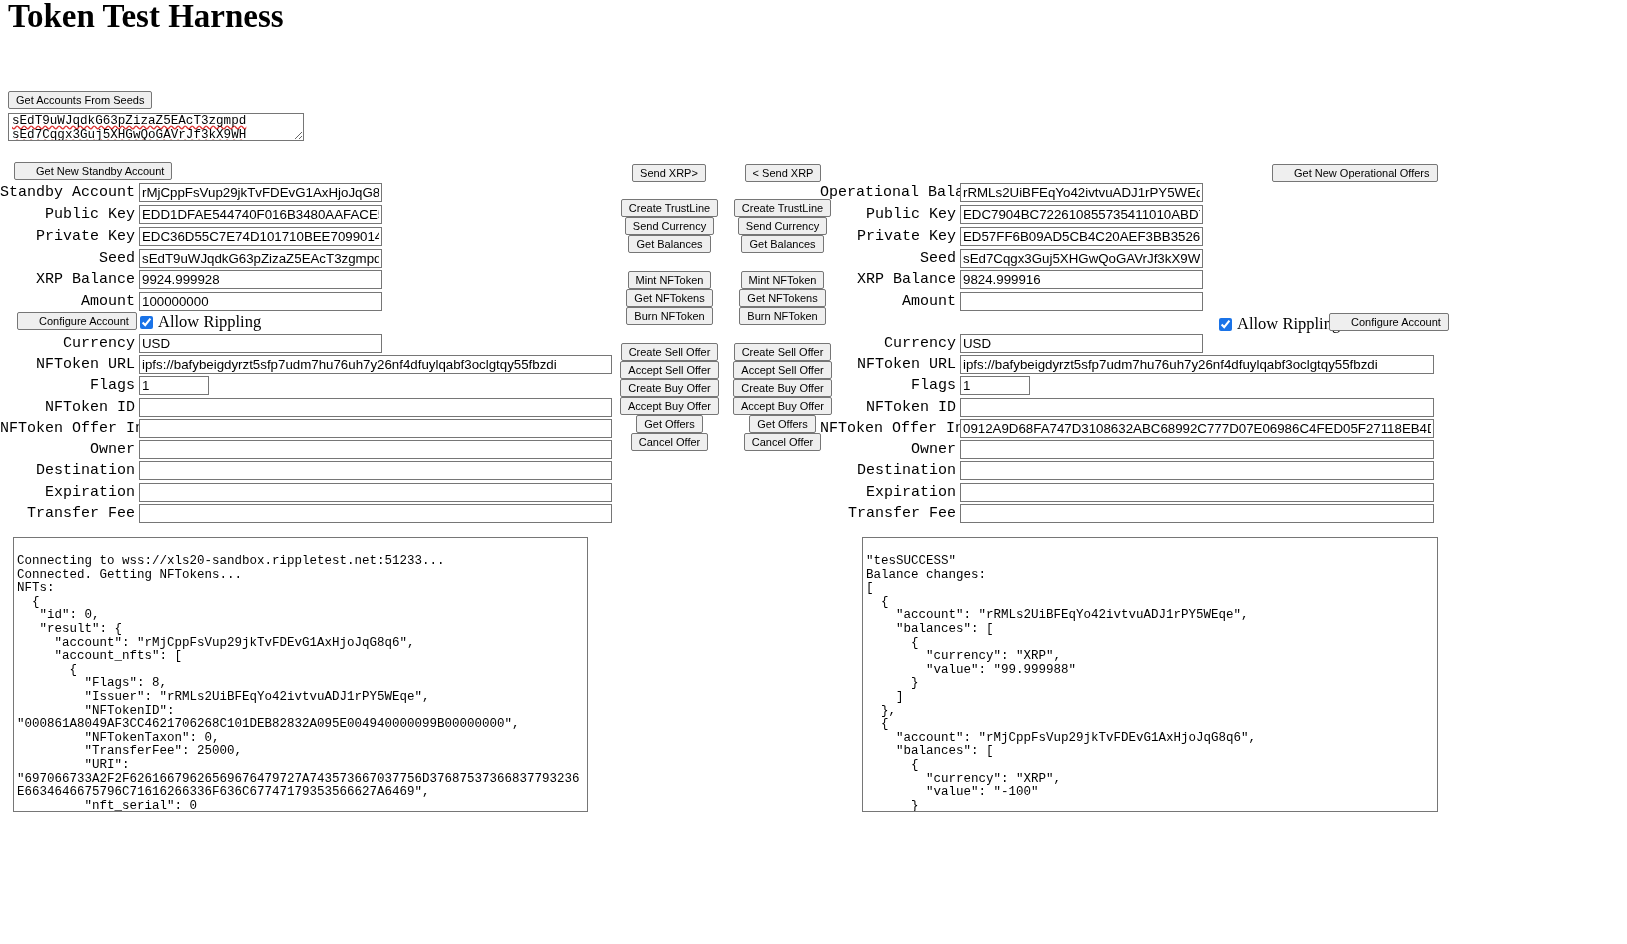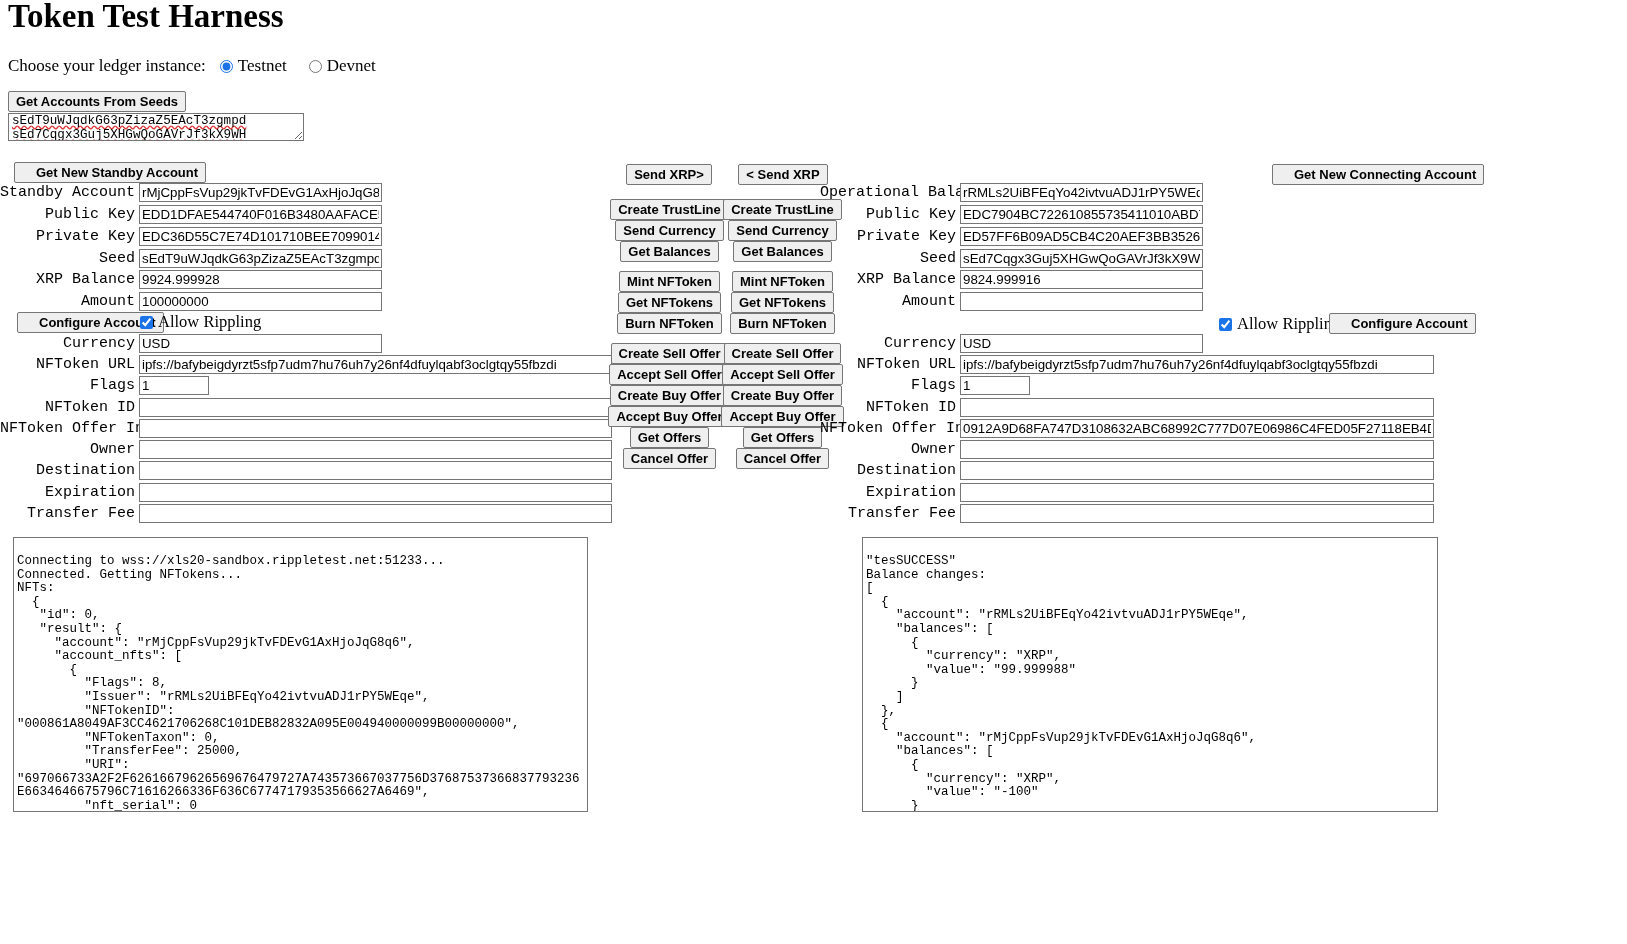--- a/index.html
+++ b/index.html
@@ -32,30 +32,29 @@
     display: flex;
     align-items: center;
     white-space: nowrap;
   }
   .ledger-row .radio-wrap { display: inline-flex; align-items: center; margin-left: 14px; }
   .ledger-row input[type=radio] { margin: 0 5px 0 0; width: 13px; height: 13px; accent-color: #1a73e8; }
   .ledger-row label { font-size: 17px; }
 
   button, .btn {
     font-family: "Liberation Sans", "DejaVu Sans", sans-serif;
-    font-size: 13px;
+    font-size: 11px;
     background: #efefef;
     border: 1px solid #767676;
     border-radius: 2px;
     padding: 2px 7px;
     color: #000;
     line-height: normal;
     cursor: pointer;
     white-space: nowrap;
-    font-weight: bold;
   }
 
   input[type=text], textarea {
     font-family: "Liberation Sans", "DejaVu Sans", sans-serif;
     font-size: 13.3px;
     border: 1px solid #767676;
     background: #fff;
     color: #000;
     padding: 1px 2px;
     border-radius: 0;
@@ -107,31 +106,20 @@
   .btn-col { position: absolute; display: flex; flex-direction: column; align-items: center; }
   .btn-col button { margin-bottom: 0px; text-align: right; }
 </style>
 </head>
 <body>
 
 <div id="root">
 
   <h1 class="page-title">Token Test Harness</h1>
 
-  <div class="ledger-row">
-    <span>Choose your ledger instance:</span>
-    <span class="radio-wrap">
-      <input type="radio" name="ledger" checked="" style="">
-      <label>Testnet</label>
-    </span>
-    <span class="radio-wrap" style="margin-left:22px;">
-      <input type="radio" name="ledger" style="">
-      <label>Devnet</label>
-    </span>
-  </div>
 
   <button id="get-accounts-btn">Get Accounts From Seeds</button>
   <textarea id="seeds-textarea" spellcheck="false" style="">sEdT9uWJqdkG63pZizaZ5EAcT3zgmpd
 sEd7Cqgx3Guj5XHGwQoGAVrJf3kX9WH</textarea>
 
   <button class="abs" style="left:14px; top:162px;">Get New Standby Account</button>
 
   <div class="field-row" style="left:0px; top:183px;">
     <span class="field-label" style="width:139px;">Standby Account</span>
     <input type="text" style="width: 243px;" value="rMjCppFsVup29jkTvFDEvG1AxHjoJqG8q6">
@@ -258,21 +246,21 @@
   </div>
   <div class="btn-col" style="left:733px; top:343px; width:99px;">
     <button>Create Sell Offer</button>
     <button>Accept Sell Offer</button>
     <button>Create Buy Offer</button>
     <button>Accept Buy Offer</button>
     <button>Get Offers</button>
     <button>Cancel Offer</button>
   </div>
 
-  <button class="abs" style="left:1272px; top:164px;">Get New Connecting Account</button>
+  <button class="abs" style="left:1272px; top:164px;">Get New Operational Offers</button>
 
   <div class="field-row" style="left:820px; top:183px;">
     <span class="field-label" style="width:140px;">Operational Balance</span>
     <input type="text" style="width: 243px;" value="rRMLs2UiBFEqYo42ivtvuADJ1rPY5WEqe">
   </div>
   <div class="field-row" style="left:820px; top:205px;">
     <span class="field-label" style="width:140px;">Public Key</span>
     <input type="text" style="width: 243px;" value="EDC7904BC722610855735411010ABD73AC7">
   </div>
   <div class="field-row" style="left:820px; top:227px;">

